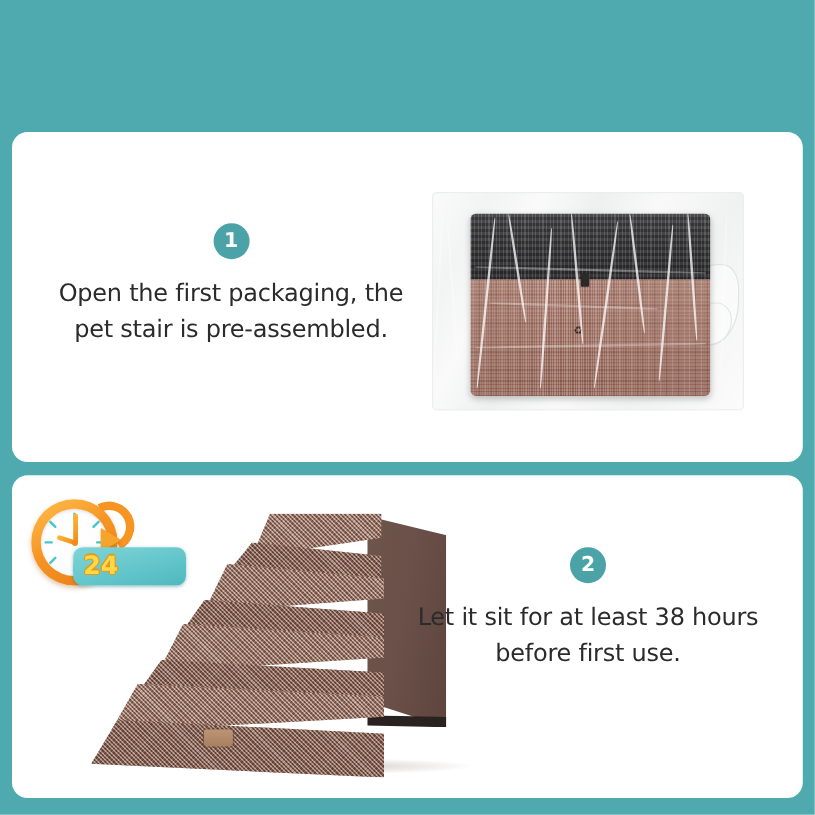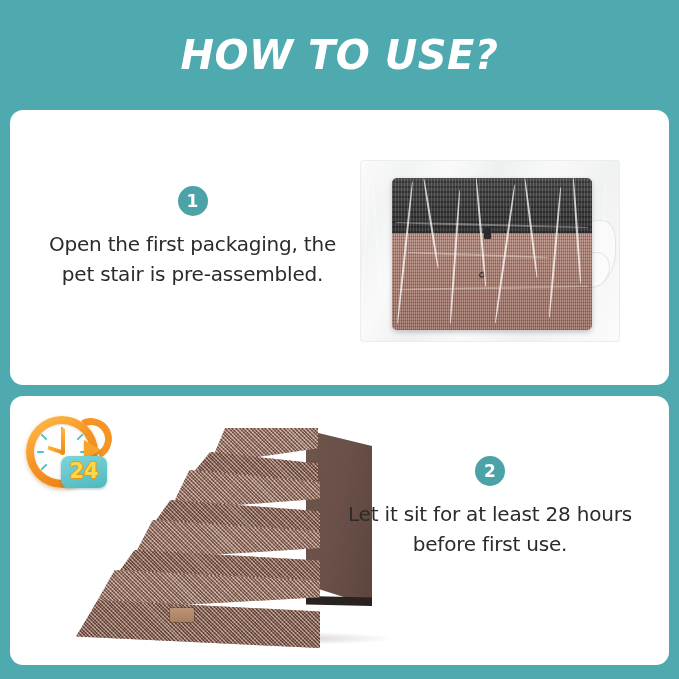--- a/index.html
+++ b/index.html
@@ -280,40 +280,40 @@
     border-radius: 50%;
     transform: rotate(18deg);
   }
   #badge24 {
     position: absolute;
     left: 39px; top: 44px;
     width: 46px; height: 32px;
     border-radius: 8px;
     background: linear-gradient(165deg, #7fd4d6 0%, #63c6cb 55%, #4fb8be 100%);
     box-shadow: 0 1px 3px rgba(30,110,115,.4);
+    padding-left: 48px;
   }
   #badge24-text {
     position: absolute;
     left: 0; top: 0;
     width: 46px; height: 32px;
     line-height: 31px;
     text-align: center;
     font-family: "DejaVu Sans", sans-serif;
     font-size: 21px;
     font-weight: bold;
     color: #ffd84a;
     text-shadow: 0 1px 0 #e59a15, 1px 0 0 #e59a15, -1px 0 0 #e59a15, 0 -1px 0 #e59a15;
   }
 </style>
 </head>
 <body>
 
 <div id="page">
 
-  <div id="title">HOW TO USE?</div>
 
   <div class="card" id="card-1">
 
     <div class="step-text" id="step1-text">
       <div class="badge">1</div>
       <div class="step-body">Open the first packaging, the pet stair is pre-assembled.</div>
     </div>
 
     <div id="package-photo">
       <div id="plastic-bag">
@@ -398,17 +398,17 @@
       <div id="hand-min" style="left:40px; top:24px; width:3.5px; height:17px; transform:rotate(-72deg);"></div>
       <div id="clock-pin"></div>
       <div id="clock-arrow"></div>
       <div id="badge24">
         <div id="badge24-text">24</div>
       </div>
     </div>
 
     <div class="step-text" id="step2-text">
       <div class="badge">2</div>
-      <div class="step-body">Let it sit for at least 28 hours before first use.</div>
+      <div class="step-body">Let it sit for at least 38 hours before first use.</div>
     </div>
   </div>
 
 </div>
 
 </body></html>

